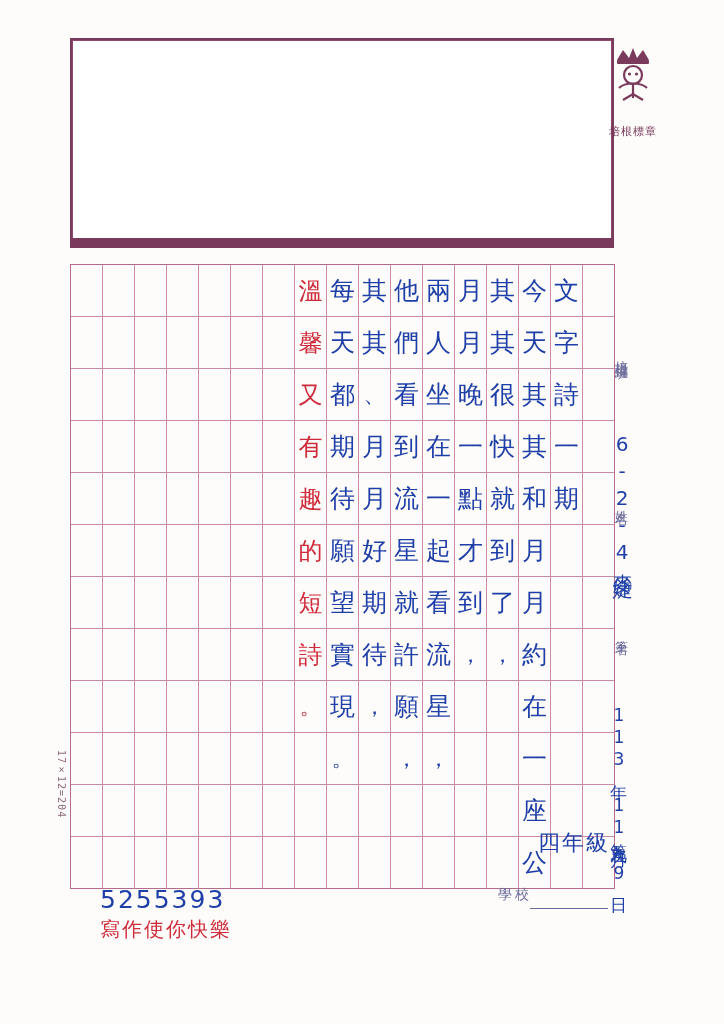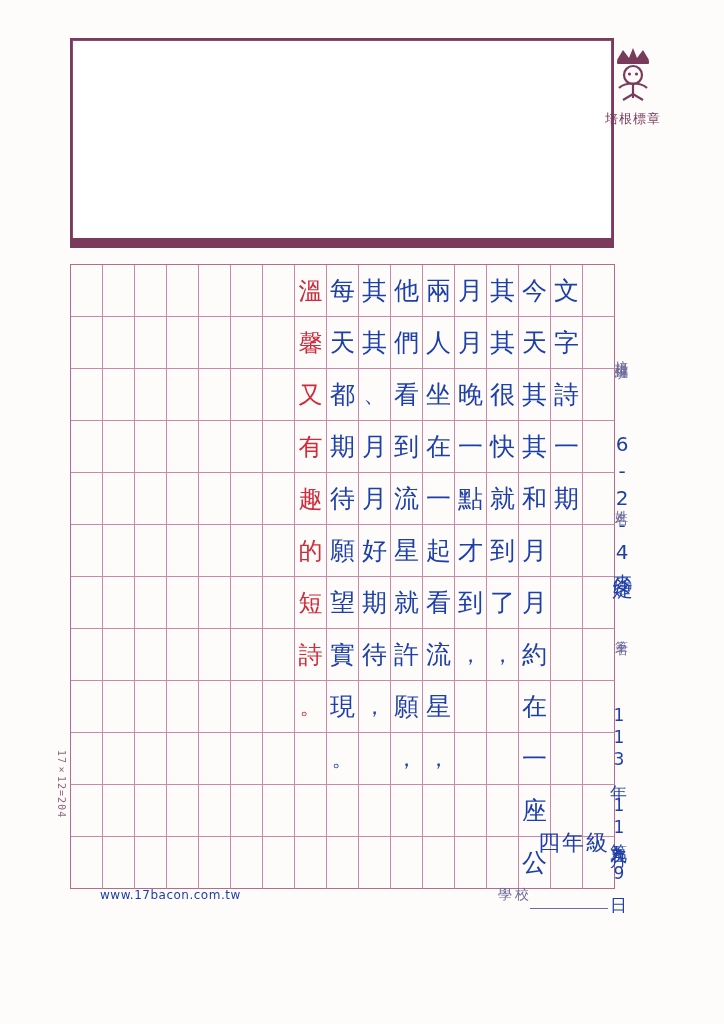--- a/index.html
+++ b/index.html
@@ -27,21 +27,21 @@
     background:#7a3a5c;
   }
 
   
   .stamp{
     position:absolute;left:600px;top:44px;width:66px;height:90px;
     text-align:center;
   }
   .stamp svg{display:block;margin:0 auto;}
   .stamp .stamp-label{
-    font-size:13px;color:#7a3a5c;letter-spacing:1px;margin-top:2px;
+    font-size:11px;color:#7a3a5c;letter-spacing:1px;margin-top:16px;
     font-family:"DejaVu Sans","Liberation Sans",sans-serif;
   }
 
   
   .grid{
     position:absolute;left:70px;top:264px;
     width:545px;height:625px;
     box-sizing:border-box;
     display:grid;
     grid-template-columns:repeat(17,1fr);
@@ -529,16 +529,17 @@
     <span class="vtext hand-sm" style="left:8px;top:480px;">第九次</span>
   </div>
 
   <div class="sidecode">17×12=204</div>
 
   <div class="school">學校</div>
   <div class="grade">四年級</div>
   <div class="grade-underline"></div>
 
   <div class="footer">
-    <div class="url">www.17bacon.com.tw</div>
+    <div class="num">5255393</div>
+    <div class="slogan">寫作使你快樂</div>
   </div>
 
 </div>
 
 </body></html>

